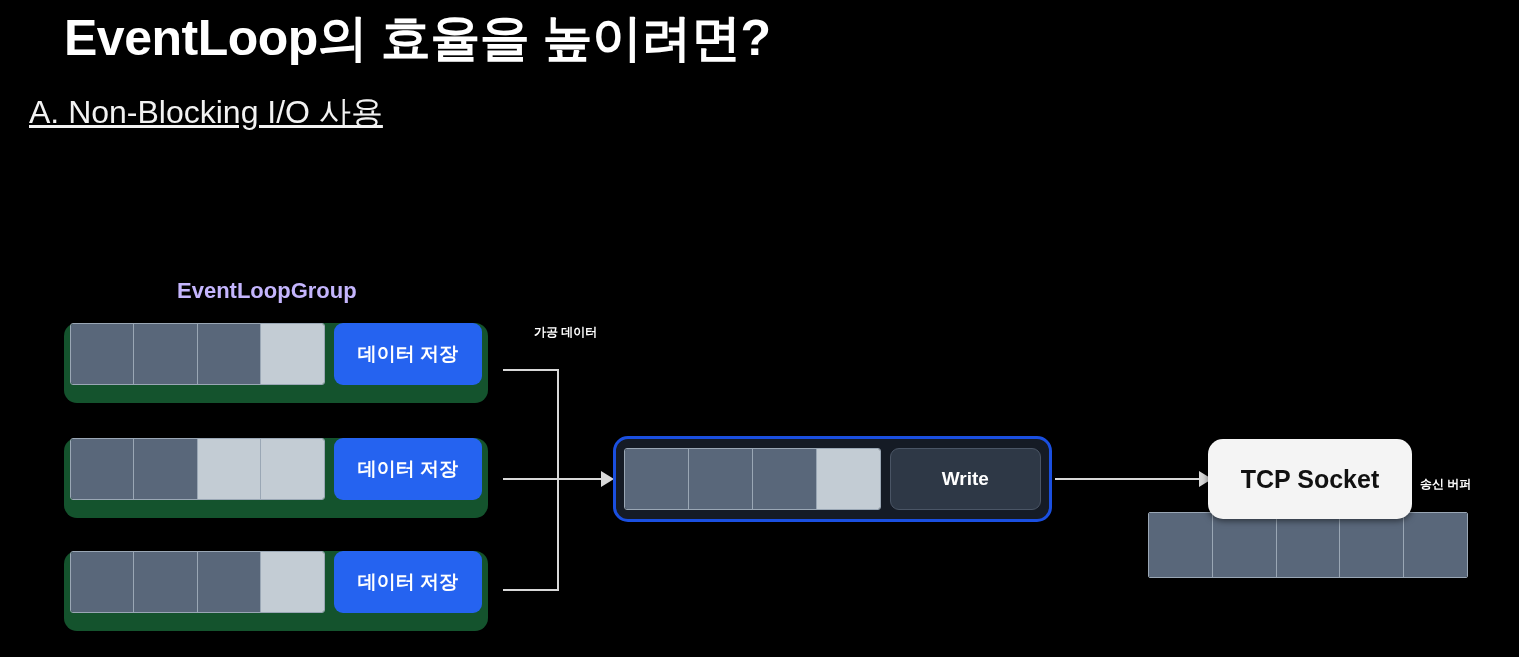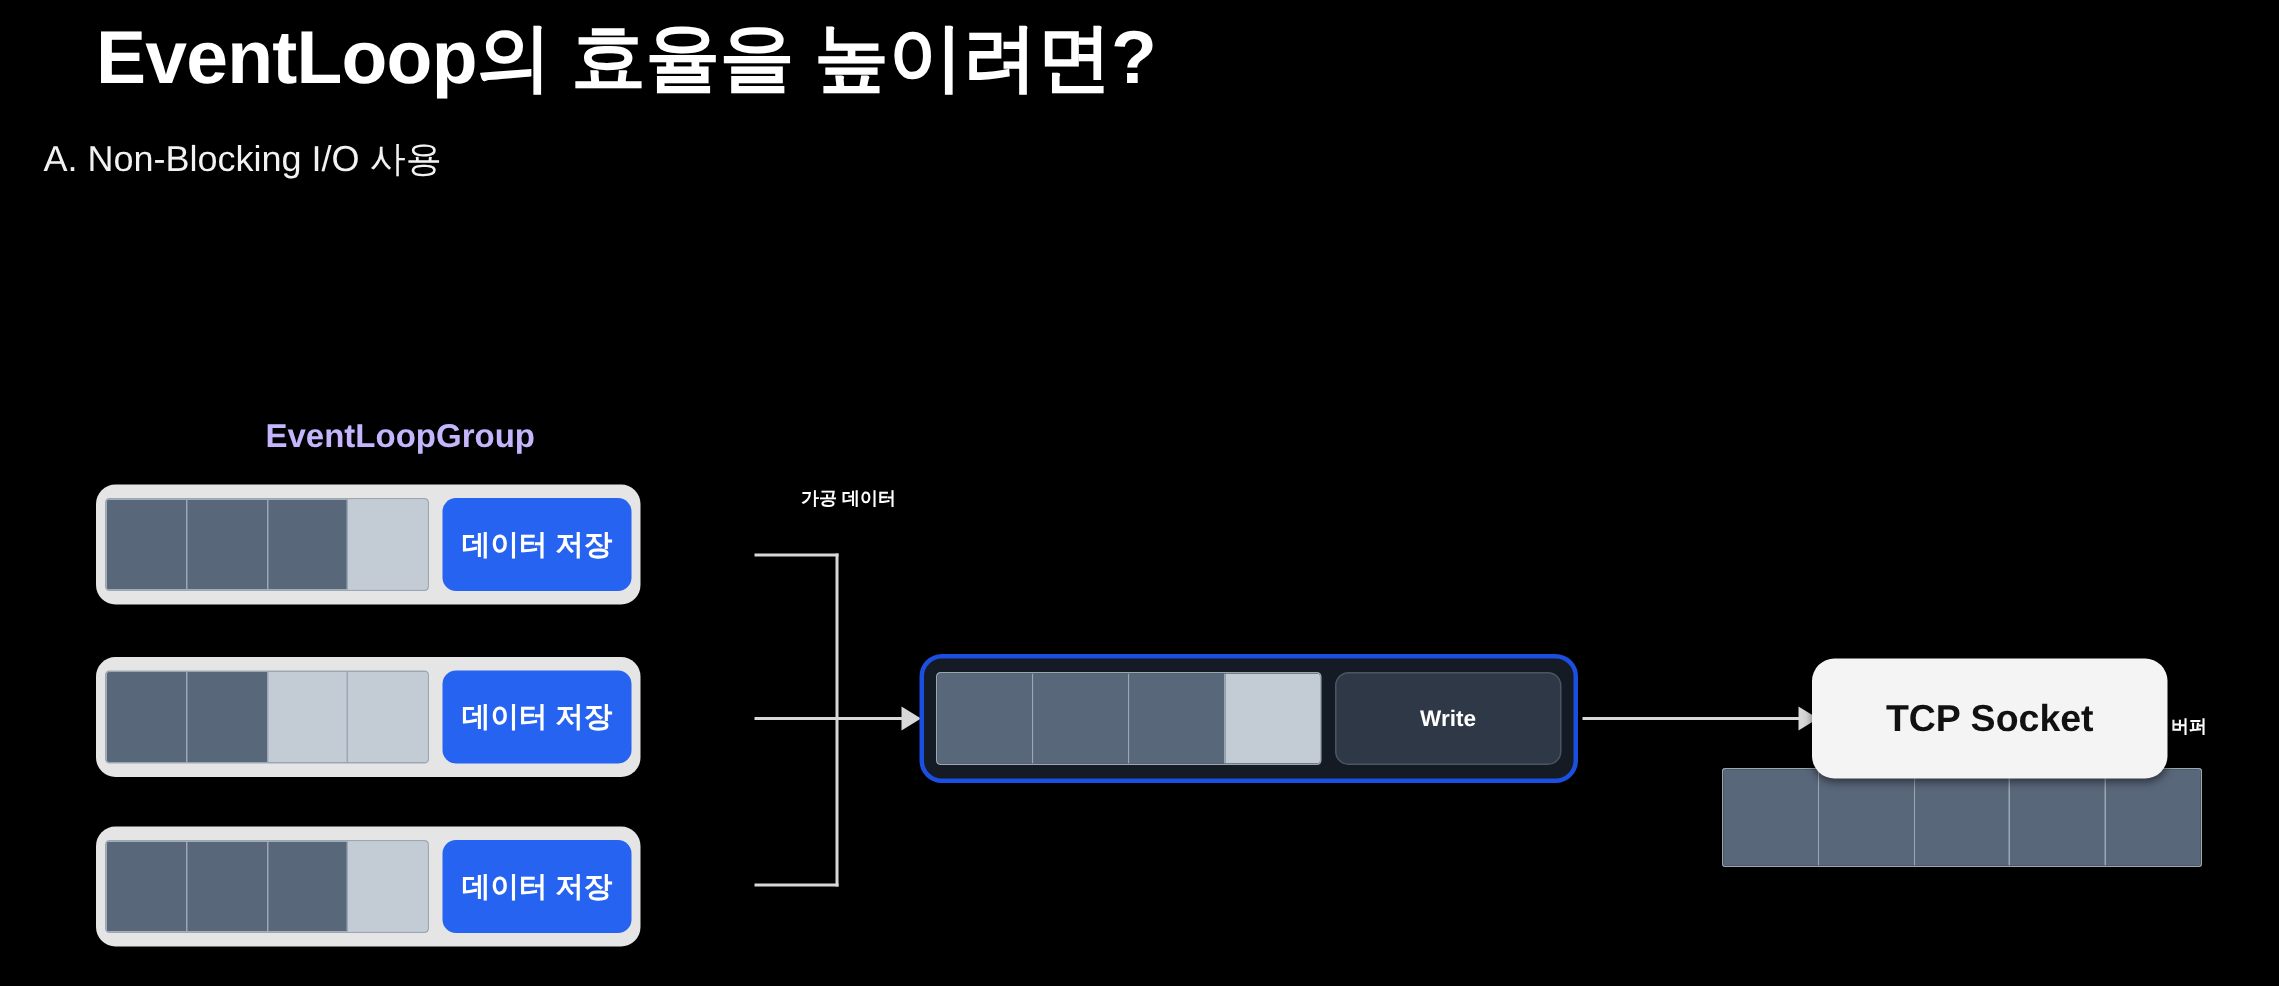--- a/index.html
+++ b/index.html
@@ -31,25 +31,26 @@
     letter-spacing: -0.5px;
     color: #ffffff;
     white-space: nowrap;
     line-height: 1.2;
     margin-left: 35px;
   }
   .slide-subtitle {
     position: absolute;
     left: 29px;
     top: 93px;
-    font-size: 24px;
+    font-size: 32px;
     font-weight: 400;
     color: #f2f2f2;
     white-space: nowrap;
     line-height: 1.2;
+    text-decoration: underline;
   }
 
   
   .caption {
     position: absolute;
     font-weight: 700;
     color: #c4b5fd;
     white-space: nowrap;
   }
   .caption.elg {
@@ -75,26 +76,25 @@
   }
   .label-small.sendbuf {
     left: 1420px;
     top: 476px;
   }
 
   
   .el-row {
     position: absolute;
     left: 64px;
-    width: 363px;
+    width: 424px;
     height: 80px;
-    background: #e5e5e5;
+    background: #14532d;
     border-radius: 13px;
     display: flex;
-    align-items: center;
     padding: 0 6px;
     box-sizing: border-box;
   }
   .el-row.r1 { top: 323px; }
   .el-row.r2 { top: 438px; }
   .el-row.r3 { top: 551px; }
 
   .cells {
     display: flex;
     height: 62px;
@@ -148,21 +148,21 @@
     width: 155px;
     height: 62px;
     margin-left: 9px;
     background: #2e3846;
     border: 1px solid #4a5565;
     border-radius: 9px;
     box-sizing: border-box;
     display: flex;
     align-items: center;
     justify-content: center;
-    font-size: 15px;
+    font-size: 19px;
     font-weight: 700;
     color: #ffffff;
   }
 
   
   .tcp-buffer {
     position: absolute;
     left: 1148px;
     top: 512px;
     width: 320px;
@@ -170,21 +170,21 @@
     display: flex;
     border: 1px solid #9aa7b5;
     box-sizing: border-box;
     border-radius: 2px;
     overflow: hidden;
   }
   .tcp-socket {
     position: absolute;
     left: 1208px;
     top: 439px;
-    width: 237px;
+    width: 204px;
     height: 80px;
     background: #f4f4f4;
     border-radius: 15px;
     display: flex;
     align-items: center;
     justify-content: center;
     font-size: 25px;
     font-weight: 700;
     color: #111111;
     white-space: nowrap;

